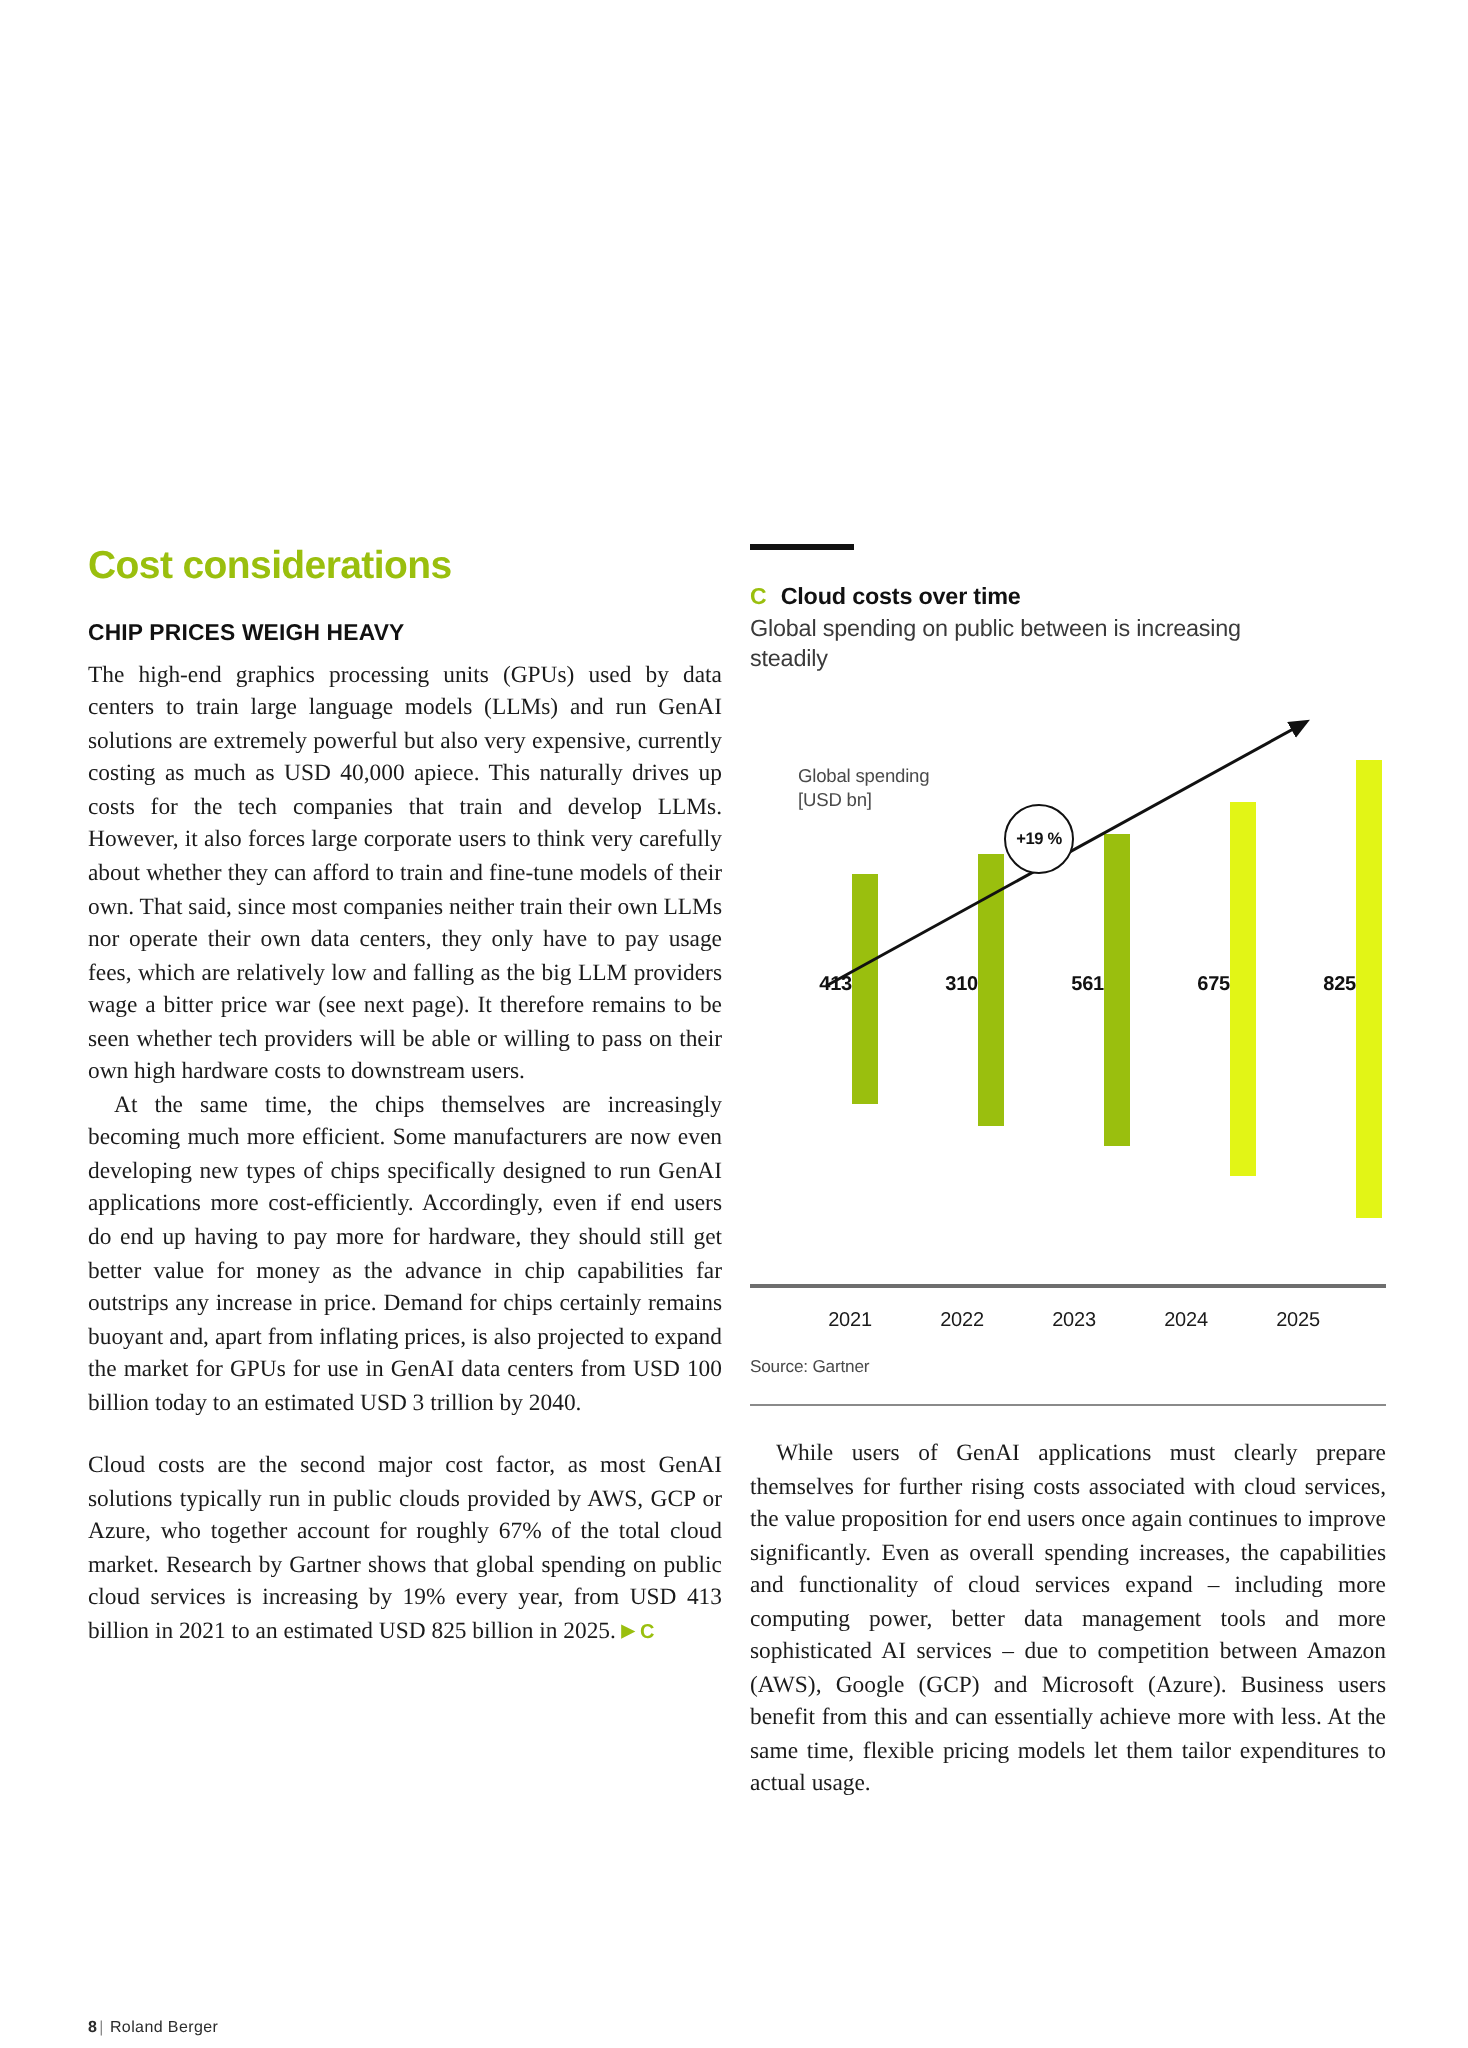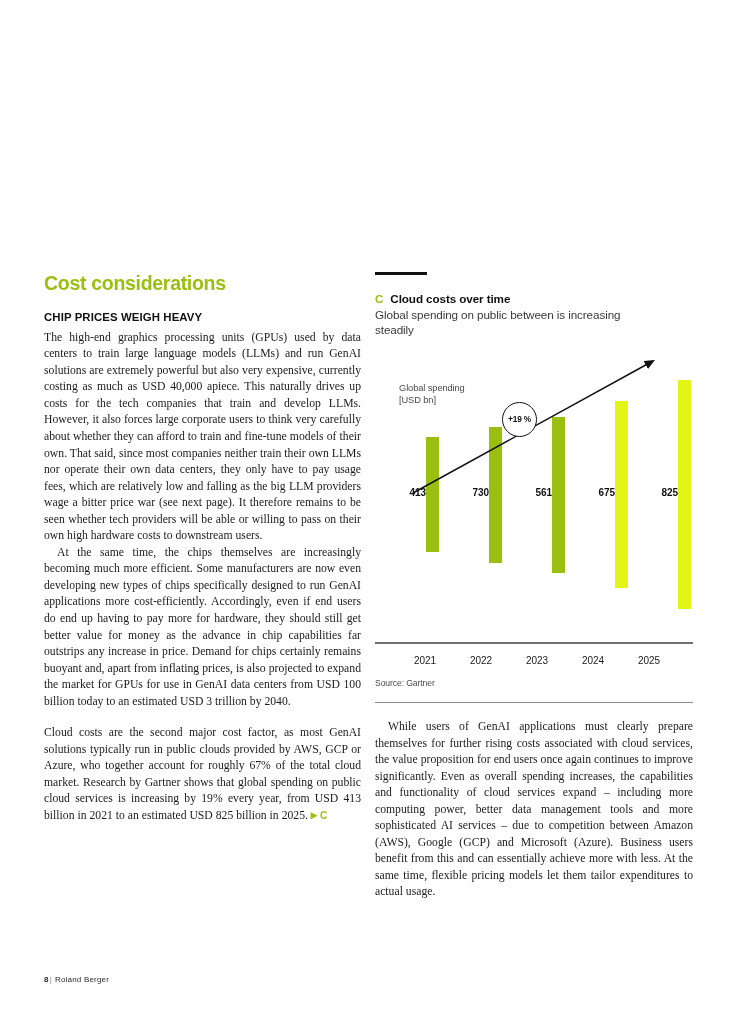--- a/index.html
+++ b/index.html
@@ -78,21 +78,21 @@
   .ref-marker .tri {
     font-size: 8.5px;
     position: relative;
     top: -0.5px;
   }
 
   
   .footer {
     position: absolute;
     left: 44px;
-    top: 975px;
+    top: 1009px;
     font-family: "Liberation Sans", sans-serif;
     font-size: 8px;
     color: #2b2b2b;
     letter-spacing: 0.2px;
   }
   .footer .pagenum { font-weight: bold; }
   .footer .sep { color: #8a8a8a; margin: 0 3px 0 1px; }
 
   
   .chart-rule-top {
@@ -288,21 +288,21 @@
       <div class="axis-caption" style="white-space: pre-line; margin-left: 24px;">Global spending
 [USD bn]</div>
 
       <div class="plot">
         <div class="bars" id="bars-container">
             <div class="bar-slot">
               <div class="bar-value">413</div>
               <div class="bar" style="height: 114.722px; background: rgb(154, 191, 14);"></div>
             </div>
             <div class="bar-slot">
-              <div class="bar-value">730</div>
+              <div class="bar-value">310</div>
               <div class="bar" style="height: 136.111px; background: rgb(154, 191, 14);"></div>
             </div>
             <div class="bar-slot">
               <div class="bar-value">561</div>
               <div class="bar" style="height: 155.833px; background: rgb(154, 191, 14);"></div>
             </div>
             <div class="bar-slot">
               <div class="bar-value">675</div>
               <div class="bar bright" style="height: 187.5px; background: rgb(226, 245, 22);"></div>
             </div>

